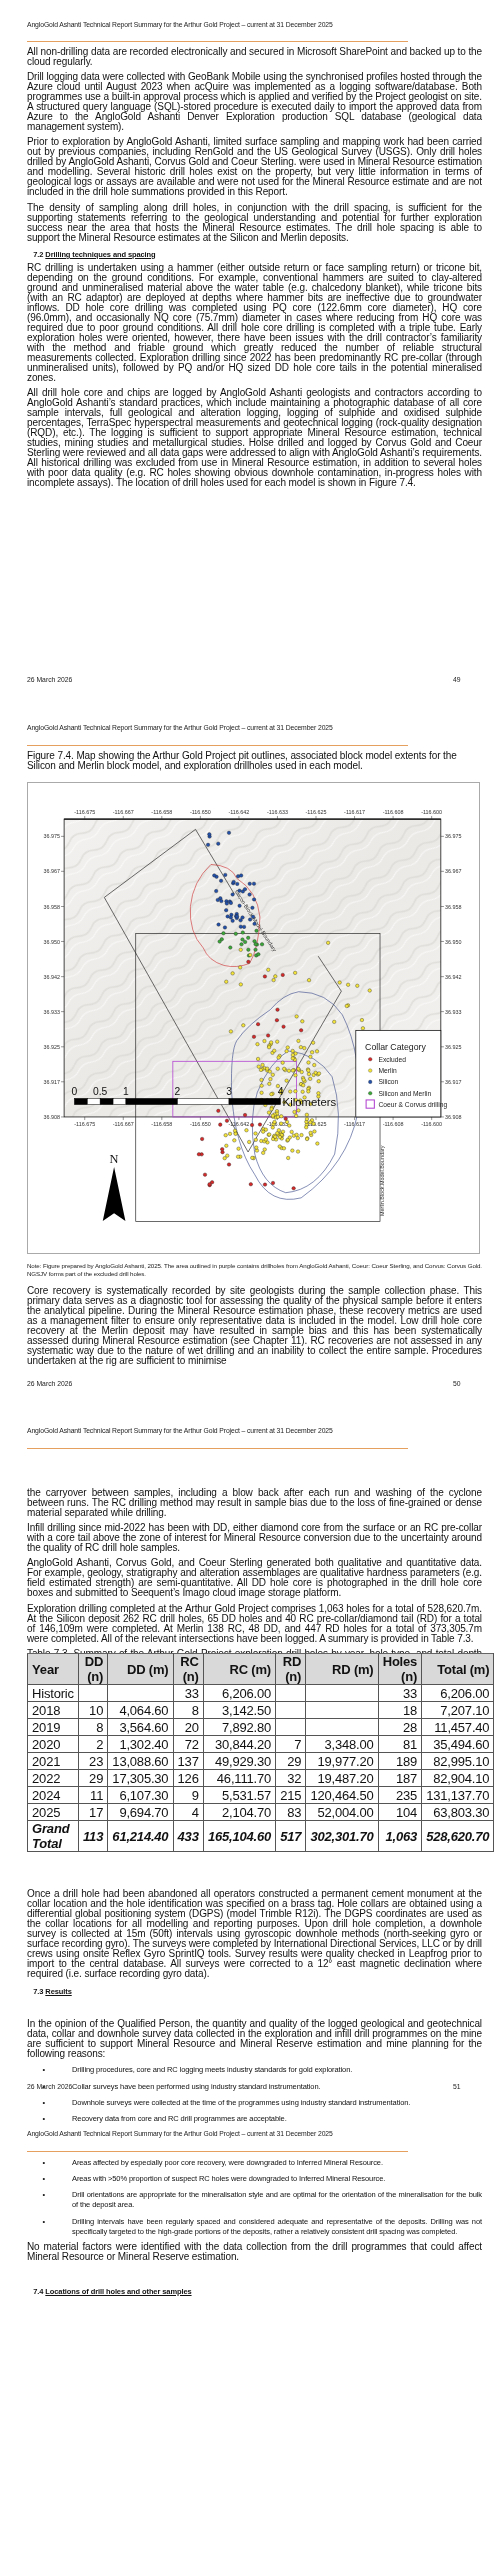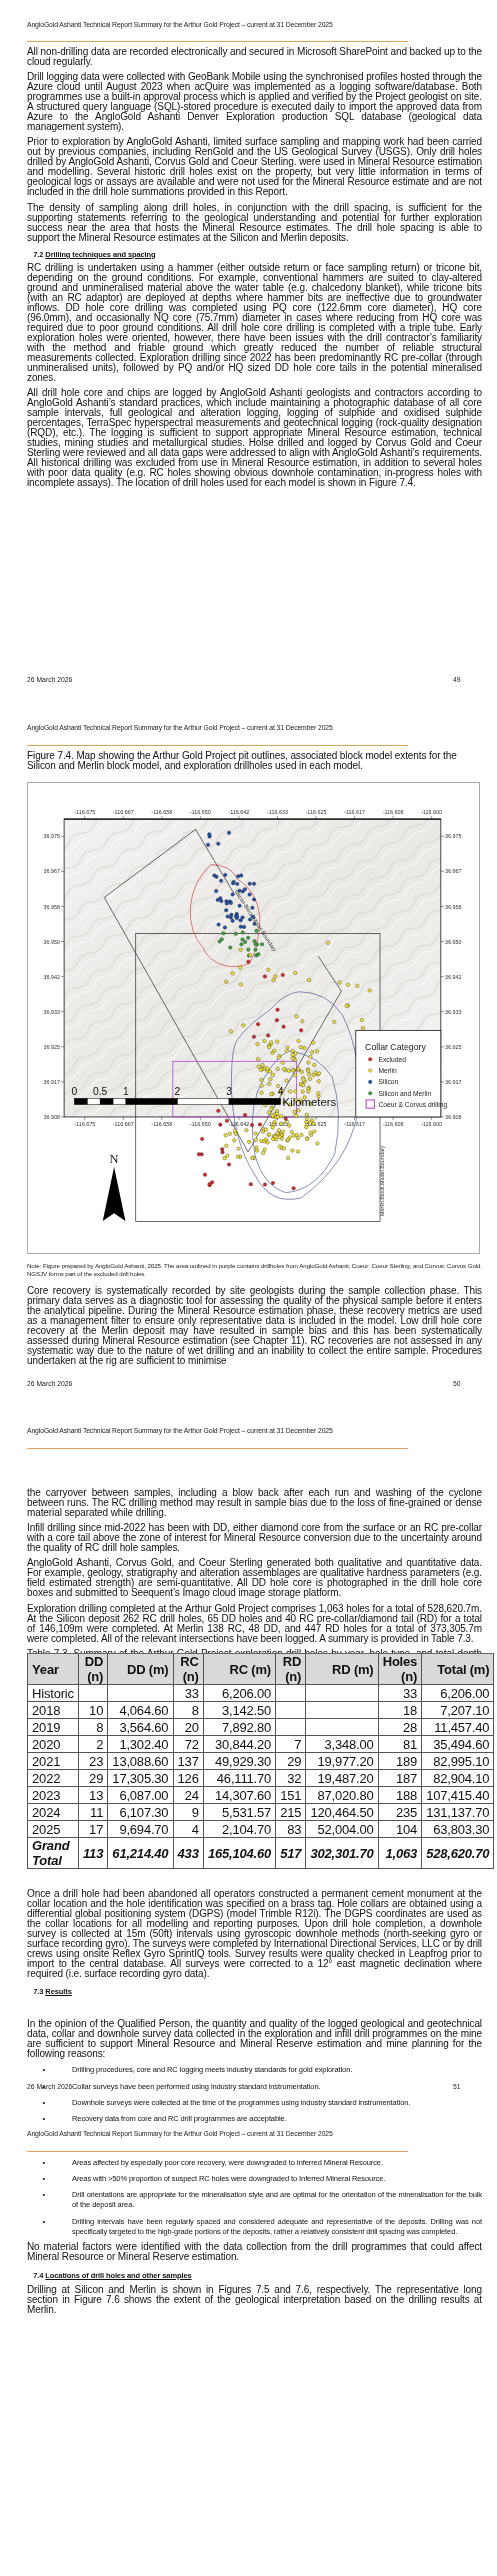--- a/index.html
+++ b/index.html
@@ -633,31 +633,20 @@
         <td>29</td>
         <td>17,305.30</td>
         <td>126</td>
         <td>46,111.70</td>
         <td>32</td>
         <td>19,487.20</td>
         <td>187</td>
         <td>82,904.10</td>
       </tr>
       <tr>
-        <td>2023</td>
-        <td>13</td>
-        <td>6,087.00</td>
-        <td>24</td>
-        <td>14,307.60</td>
-        <td>151</td>
-        <td>87,020.80</td>
-        <td>188</td>
-        <td>107,415.40</td>
-      </tr>
-      <tr>
         <td>2024</td>
         <td>11</td>
         <td>6,107.30</td>
         <td>9</td>
         <td>5,531.57</td>
         <td>215</td>
         <td>120,464.50</td>
         <td>235</td>
         <td>131,137.70</td>
       </tr>
@@ -707,20 +696,19 @@
 <div class="page-header" style="top:2130px">AngloGold Ashanti Technical Report Summary for the Arthur Gold Project – current at 31 December 2025</div>
 <div class="header-rule" style="top:2151px"></div>
 
 <div class="block" style="top:2158px">
   <ul class="bullets">
     <li style="margin-bottom:6.2px"><span class="dot">•</span><span>Areas affected by especially poor core recovery, were downgraded to Inferred Mineral Resource.</span></li>
     <li style="margin-bottom:6.2px"><span class="dot">•</span><span>Areas with &gt;50% proportion of suspect RC holes were downgraded to Inferred Mineral Resource.</span></li>
     <li style="margin-bottom:6.2px"><span class="dot">•</span><span>Drill orientations are appropriate for the mineralisation style and are optimal for the orientation of the mineralisation for the bulk of the deposit area.</span></li>
     <li style="margin-bottom:5.2px"><span class="dot">•</span><span>Drilling intervals have been regularly spaced and considered adequate and representative of the deposits. Drilling was not specifically targeted to the high-grade portions of the deposits, rather a relatively consistent drill spacing was completed.</span></li>
   </ul>
-  <p class="body" style="margin-bottom:9px">No material factors were identified with the data collection from the drill programmes that could affect Mineral Resource or Mineral Reserve estimation.</p>
+  <p class="body" style="margin-bottom:25px">No material factors were identified with the data collection from the drill programmes that could affect Mineral Resource or Mineral Reserve estimation.</p>
   <h2 class="sec" style="margin-bottom:5.2px">
     <span>7.4</span>
     <span class="t">Locations of drill holes and other samples</span>
   </h2>
-  <p class="body">Drilling at Silicon and Merlin is shown in Figures 7.5 and 7.6, respectively. The representative long section in Figure 7.6 shows the extent of the geological interpretation based on the drilling results at Merlin.</p>
 </div>
 
 
 </body></html>

